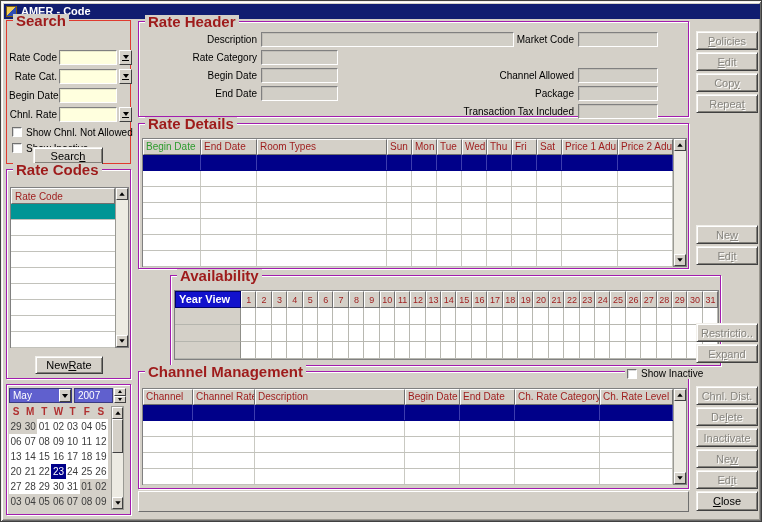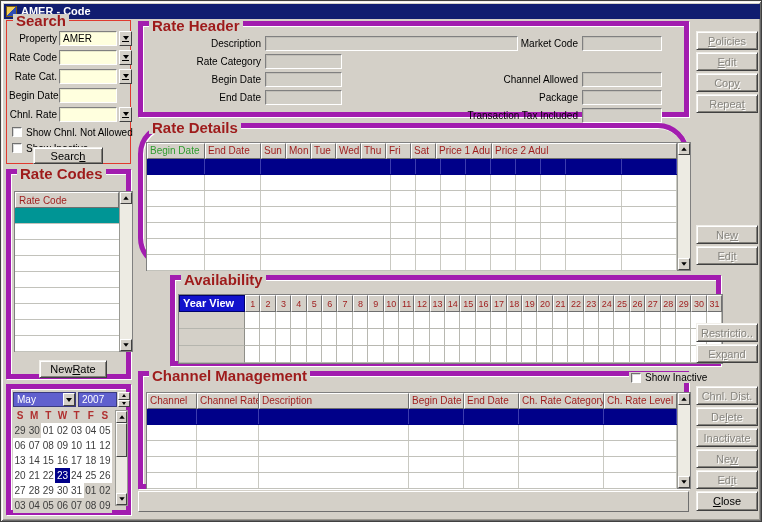--- a/index.html
+++ b/index.html
@@ -19,21 +19,21 @@
     background: #101D70; display: flex; align-items: center; gap: 4px; padding-left: 2px;
   }
   .app-icon {
     width: 11px; height: 11px; flex: 0 0 auto;
     background: linear-gradient(135deg, #f4cf58 0 45%, #2d4bb5 45% 100%);
     border: 1px solid #7a5c10;
   }
   .title-text { color: #fff; font-weight: bold; font-size: 11px; line-height: 11px; }
 
   .groupbox {
-    position: absolute; border: 5px solid #a21caf;
+    position: absolute; border: 1px solid #a21caf;
     box-shadow: inset 1px 1px 0 #ffffff, 1px 1px 0 #ffffff;
   }
   .grouplabel {
     position: absolute; top: -7px; left: 6px; background: #D4D0C8;
     padding: 0 3px; font-weight: bold; color: #9E1B1B; font-size: 15px; line-height: 13px;
     white-space: nowrap; z-index: 2;
   }
 
   
   .btn {
@@ -160,21 +160,21 @@
     padding: 1px 2px; white-space: nowrap; overflow: hidden;
   }
   .hcell:last-child { flex: 1; }
   .hcell.green { color: #2E9B2E; }
   .trow { display: flex; height: 16px; margin-right: 13px; border-bottom: 1px solid #c2c2bb; }
   .tcell { flex: 0 0 auto; border-right: 1px solid #c9c9c2; }
   .tcell:last-child { flex: 1; }
   .trow.sel { background: #000089; border-bottom-color: #000089; }
   .trow.sel .tcell { border-right-color: #3c3cae; }
 
-  .rate-details-group { left: 137px; top: 122px; width: 551px; height: 146px; border-radius: 31px; }
+  .rate-details-group { left: 137px; top: 122px; width: 551px; height: 146px; }
   .rd-table { left: 3px; top: 14px; width: 545px; height: 129px; }
 
   
   .availability-group { left: 137px; top: 274px; width: 551px; height: 91px; margin-left: 32px; }
   .atable { position: absolute; left: 3px; top: 14px; width: 545px; height: 70px; border: 1px solid #808080; background: #fff; }
   .ahead { display: flex; height: 17px; }
   .yearview {
     width: 66px; flex: 0 0 auto; background: #1212CC; color: #fff; font-weight: bold;
     font-size: 11px; padding: 1px 3px; border: 1px solid #00006a; white-space: nowrap;
   }
@@ -206,30 +206,20 @@
 <div class="window">
 
   <div class="titlebar">
     <span class="app-icon"></span>
     <span class="title-text">AMER - Code</span>
   </div>
 
   <div class="search-panel">
     <span class="grouplabel">Search</span>
 
-    <div class="form-row" style="top:10px">
-      <span class="flabel">Property</span>
-      <div class="field sfield">AMER</div>
-      <div class="lov">
-        <span class="lov-icon">
-            <i class="tri-down"></i>
-            <i class="lov-bar"></i>
-          </span>
-      </div>
-    </div>
     <div class="form-row" style="top:29px">
       <span class="flabel">Rate Code</span>
       <div class="field sfield"></div>
       <div class="lov">
         <span class="lov-icon">
             <i class="tri-down"></i>
             <i class="lov-bar"></i>
           </span>
       </div>
     </div>
@@ -421,20 +411,21 @@
   <button class="btn disabled side-btn" style="top:51px"><u>E</u>dit</button>
   <button class="btn disabled side-btn" style="top:72px">Cop<u>y</u></button>
   <button class="btn disabled side-btn" style="top:93px">Repea<u>t</u></button>
 
   <div class="groupbox rate-details-group">
     <span class="grouplabel">Rate Details</span>
     <div class="dtable rd-table">
       <div class="thead">
           <div class="hcell green" style="width: 58px;">Begin Date</div>
           <div class="hcell" style="width: 56px;">End Date</div>
+          <div class="hcell" style="width: 130px;">Room Types</div>
           <div class="hcell" style="width: 25px;">Sun</div>
           <div class="hcell" style="width: 25px;">Mon</div>
           <div class="hcell" style="width: 25px;">Tue</div>
           <div class="hcell" style="width: 25px;">Wed</div>
           <div class="hcell" style="width: 25px;">Thu</div>
           <div class="hcell" style="width: 25px;">Fri</div>
           <div class="hcell" style="width: 25px;">Sat</div>
           <div class="hcell" style="width: 56px;">Price 1 Adul</div>
           <div class="hcell" style="width: 55px;">Price 2 Adul</div>
         </div>

